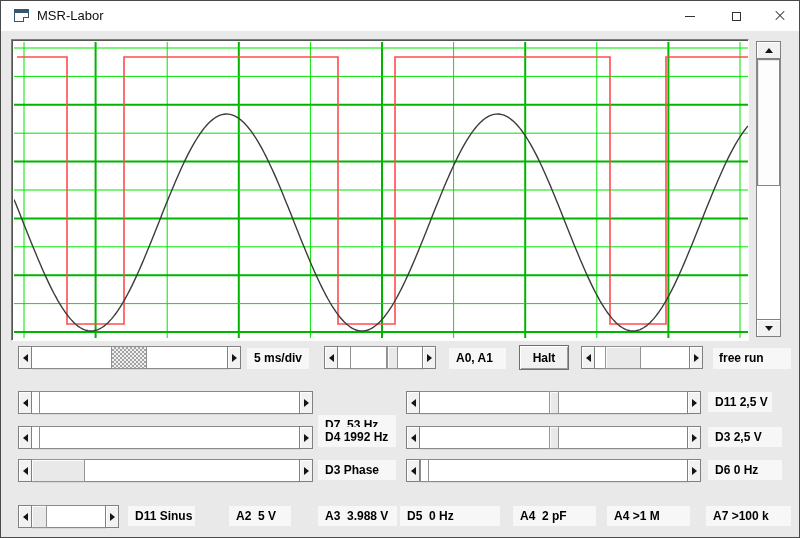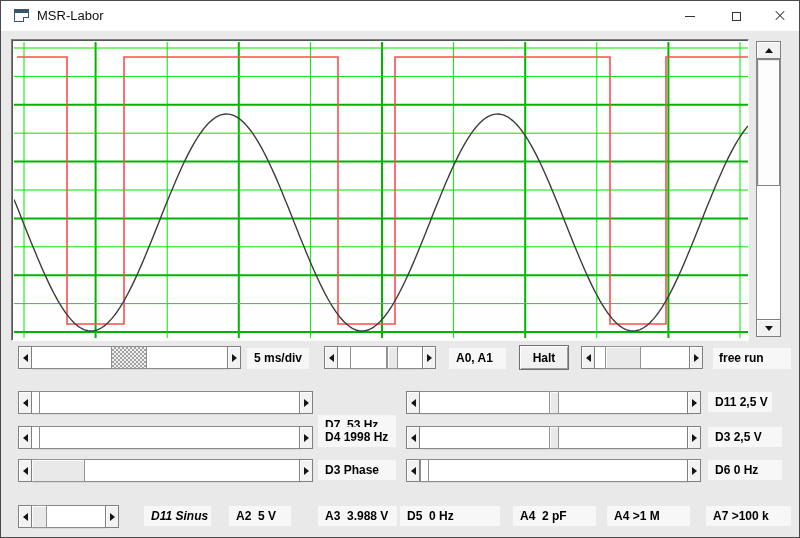--- a/index.html
+++ b/index.html
@@ -181,21 +181,21 @@
   <div class="hsb" style="left:17px;top:425px;width:295px;">
     <div class="htrack"></div>
     <div class="hthumb th-white" style="left:13px;width:9px;"></div>
     <div class="hbtn l">
         <i class="tri-left"></i>
       </div>
     <div class="hbtn r">
         <i class="tri-right"></i>
       </div>
   </div>
-  <div class="lbl" style="left:317px;top:426px;width:78px;">D4 1998 Hz</div>
+  <div class="lbl" style="left:317px;top:426px;width:78px;">D4 1992 Hz</div>
 
   <div class="hsb" style="left:405px;top:425px;width:295px;">
     <div class="htrack"></div>
     <div class="hthumb th-gray" style="left:143px;width:10px;"></div>
     <div class="hbtn l">
         <i class="tri-left"></i>
       </div>
     <div class="hbtn r">
         <i class="tri-right"></i>
       </div>
@@ -229,21 +229,21 @@
   <div class="hsb" style="left:17px;top:504px;width:101px;">
     <div class="htrack"></div>
     <div class="hthumb th-gray" style="left:13px;width:16px;"></div>
     <div class="hbtn l">
         <i class="tri-left"></i>
       </div>
     <div class="hbtn r">
         <i class="tri-right"></i>
       </div>
   </div>
-  <div class="lbl" style="left:143px;top:505px;width:67px;font-style:italic;">D11 Sinus</div>
+  <div class="lbl" style="left:127px;top:505px;width:67px;">D11 Sinus</div>
   <div class="lbl" style="left:228px;top:505px;width:62px;">A2  5 V</div>
   <div class="lbl" style="left:317px;top:505px;width:79px;">A3  3.988 V</div>
   <div class="lbl" style="left:399px;top:505px;width:100px;">D5  0 Hz</div>
   <div class="lbl" style="left:512px;top:505px;width:83px;">A4  2 pF</div>
   <div class="lbl" style="left:606px;top:505px;width:83px;">A4 &gt;1 M</div>
   <div class="lbl" style="left:705px;top:505px;width:85px;">A7 &gt;100 k</div>
 
 </div>
 
 </body></html>

